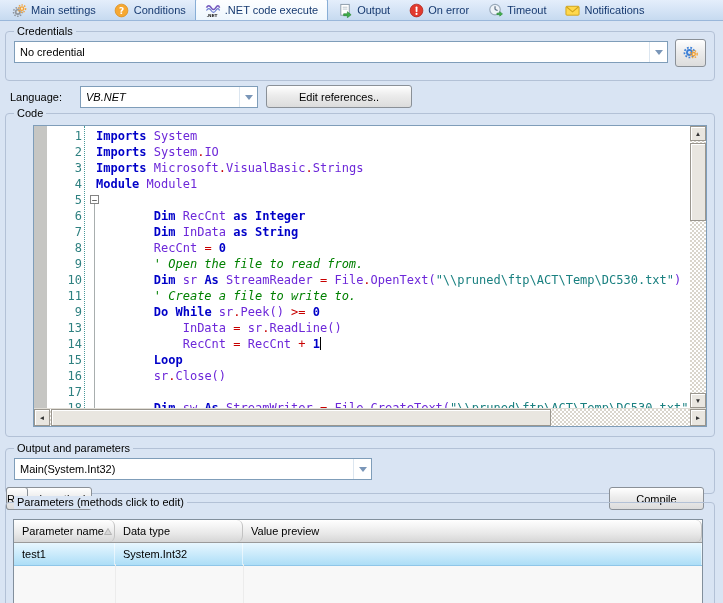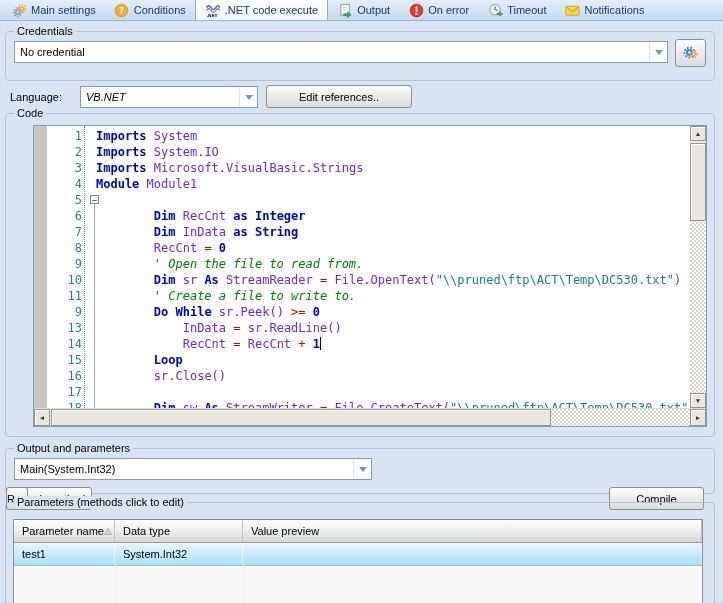--- a/index.html
+++ b/index.html
@@ -79,21 +79,21 @@
   .method-combo{top:9px;left:8px;width:358px;}
   .method-buttons .btn{top:9px;height:23px;margin-top:29px;}
   .method-buttons .btn:nth-child(1){left:375px;width:93px;}
   .method-buttons .btn:nth-child(2){left:476px;width:120px;}
   .method-buttons .btn:nth-child(3){left:603px;width:95px;}
 
   .params-group{top:502px;left:5px;width:708px;height:108px;}
   .ptable{position:absolute;left:7px;top:16px;width:690px;height:96px;border:1px solid #828f9c;background:#f8f8f8;box-sizing:border-box;overflow:hidden;}
   .phead{display:flex;height:22px;background:linear-gradient(#ffffff,#e9e9e9 60%,#d6d6d6);border-bottom:1px solid #9a9a9a;}
   .pcell{box-sizing:border-box;padding:0 0 0 8px;display:flex;align-items:center;overflow:hidden;white-space:nowrap;}
-  .phead .pcell{border-right:1px solid #c2c2c2;}
+  .phead .pcell{border-right:1px solid #c2c2c2;border-radius:6px;}
   .pcell.c0{width:101px;}
   .pcell.c1{width:128px;}
   .pcell.c2{flex:1;}
   .sorticon{margin-left:auto;margin-right:4px;display:inline-flex;}
   .prow{display:flex;height:22px;}
   .prow.sel{background:linear-gradient(#e8f7ff,#addef7);border-bottom:1px solid #8fc6e8;}
   .prow .pcell{border-right:1px solid rgba(255,255,255,0.55);}
   .col-sep{position:absolute;top:44px;bottom:0;width:1px;background:#ececec;}
   .col-sep.s1{left:101px;}
   .col-sep.s2{left:229px;}

